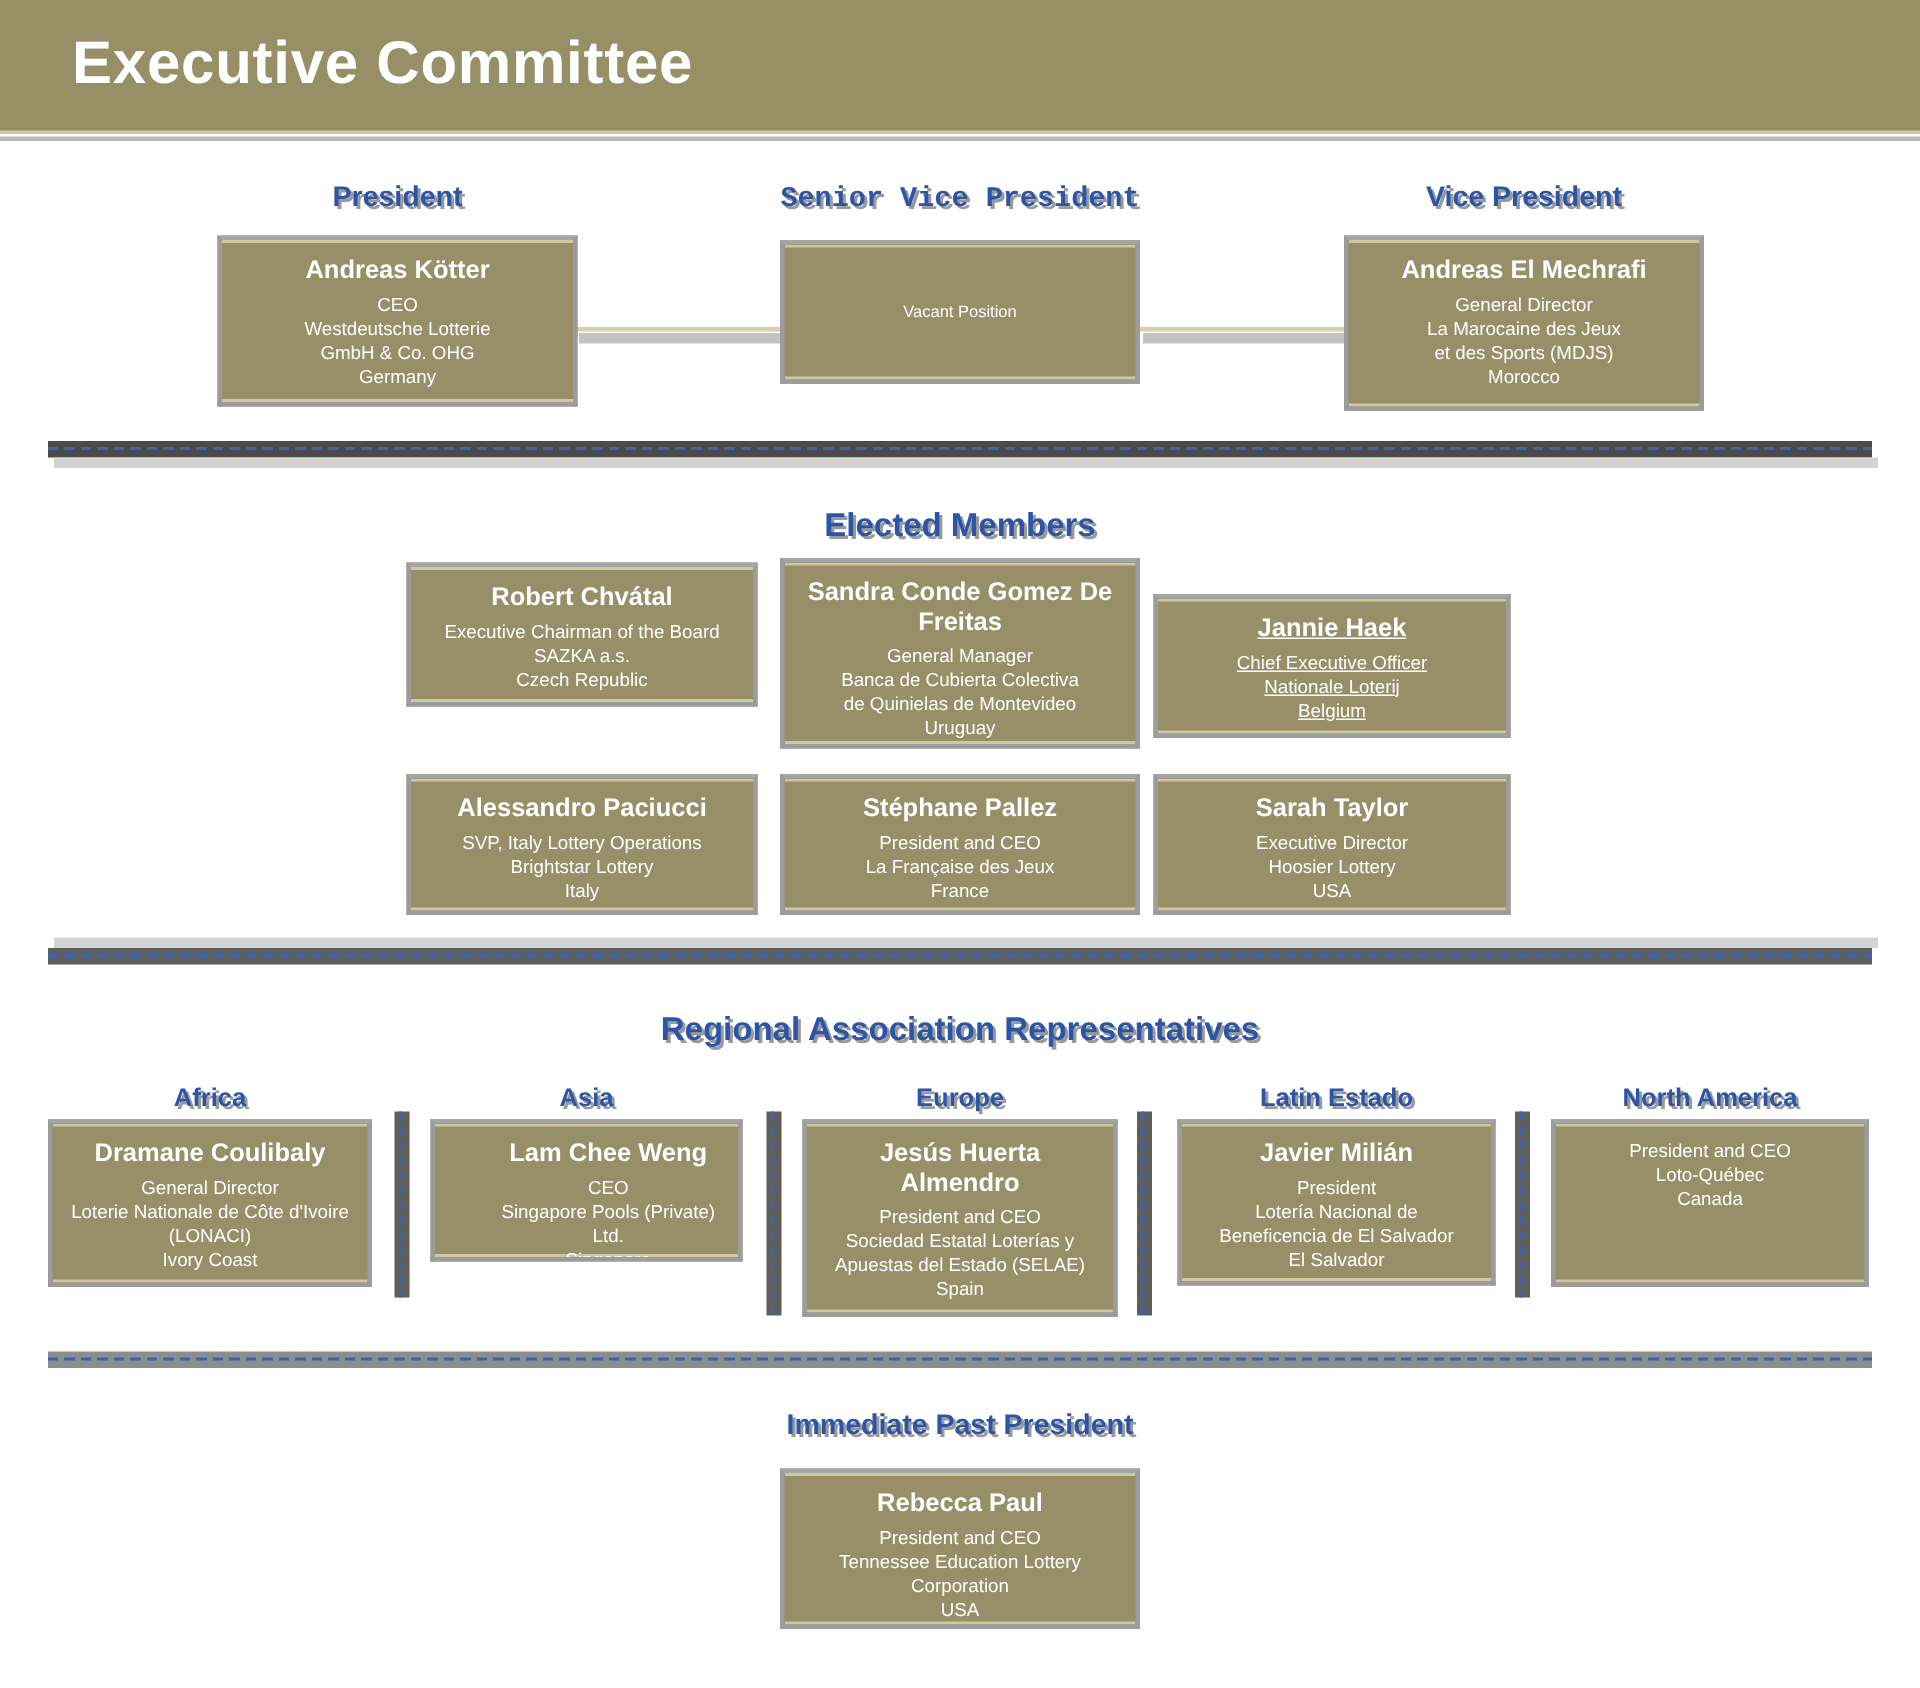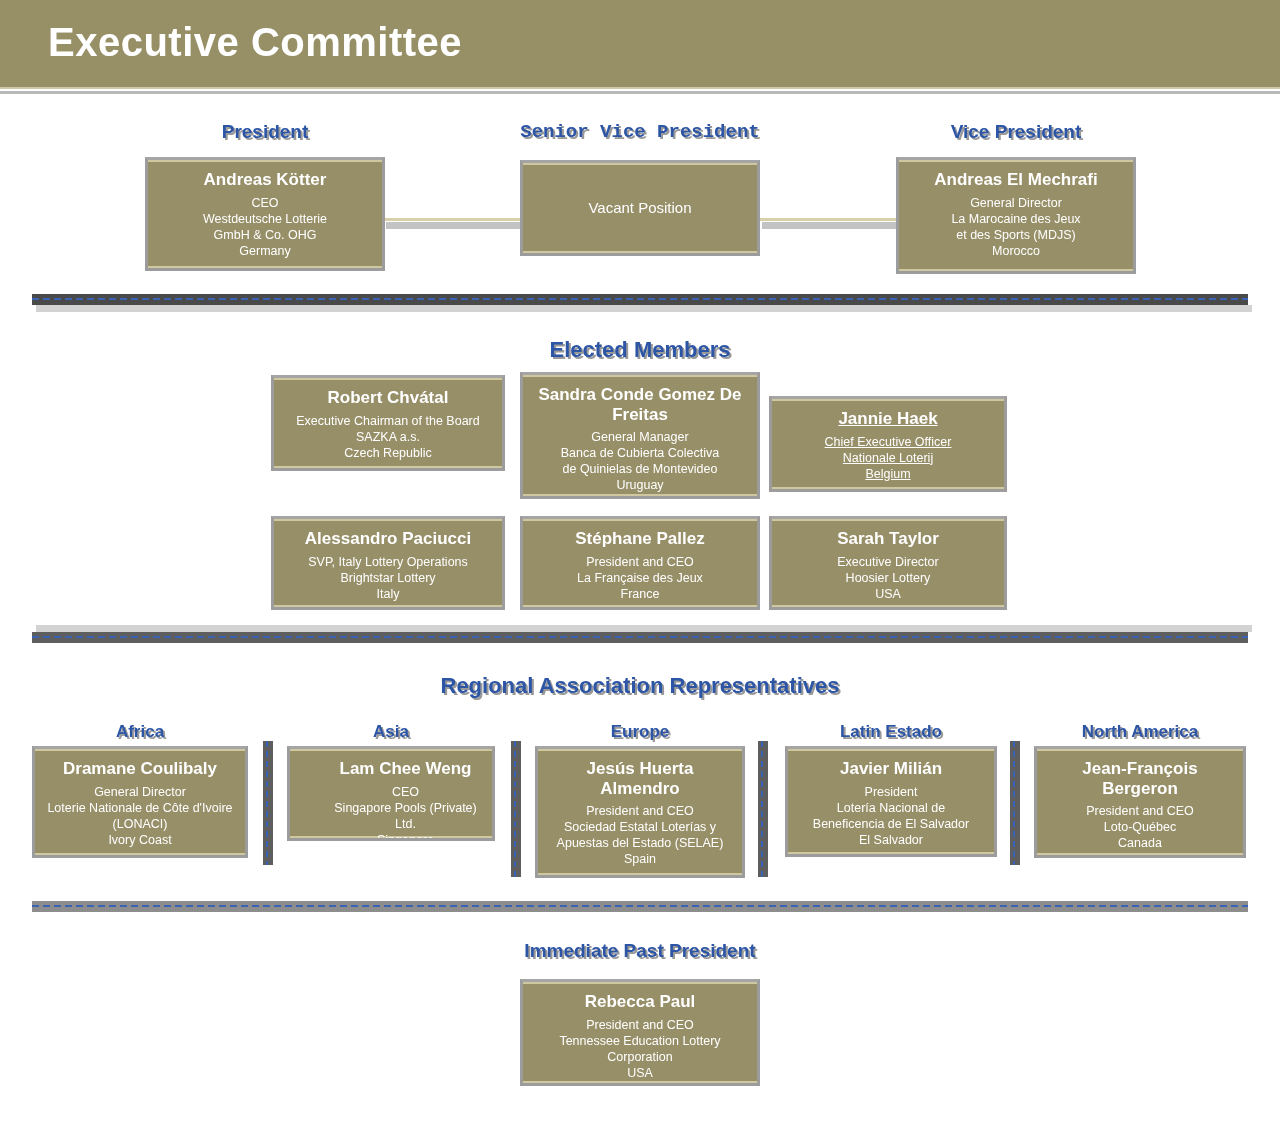--- a/index.html
+++ b/index.html
@@ -75,21 +75,21 @@
     font-size: 12.5px;
     line-height: 1.28;
     color: #ffffff;
     font-weight: normal;
   }
   .box.vacant {
     display: flex;
     align-items: center;
     justify-content: center;
   }
-  .box.vacant .dt { font-size: 15px; }
+  .box.vacant .dt { font-size: 11px; }
 
   
   .connector {
     position: absolute;
     height: 3px;
     background: #d8d0ab;
   }
   .connector-shadow {
     position: absolute;
     height: 7px;
@@ -291,21 +291,20 @@
   <div class="dt">Beneficencia de El Salvador</div>
   <div class="dt">El Salvador</div>
 </div>
 
 <div class="vsep" style="left:1010px; top:741px; height:124px;">
   <div class="vbar"></div>
   <div class="vdash"></div>
 </div>
 
 <div class="box" style="left:1034px; top:746px; width:212px; height:112px;">
-  <div class="nm">Jean-François Bergeron</div>
   <div class="dt">President and CEO</div>
   <div class="dt">Loto-Québec</div>
   <div class="dt">Canada</div>
 </div>
 
 <div class="divider gray" style="top:901px;">
   <div class="bar"></div>
   <div class="dash"></div>
 </div>
 

